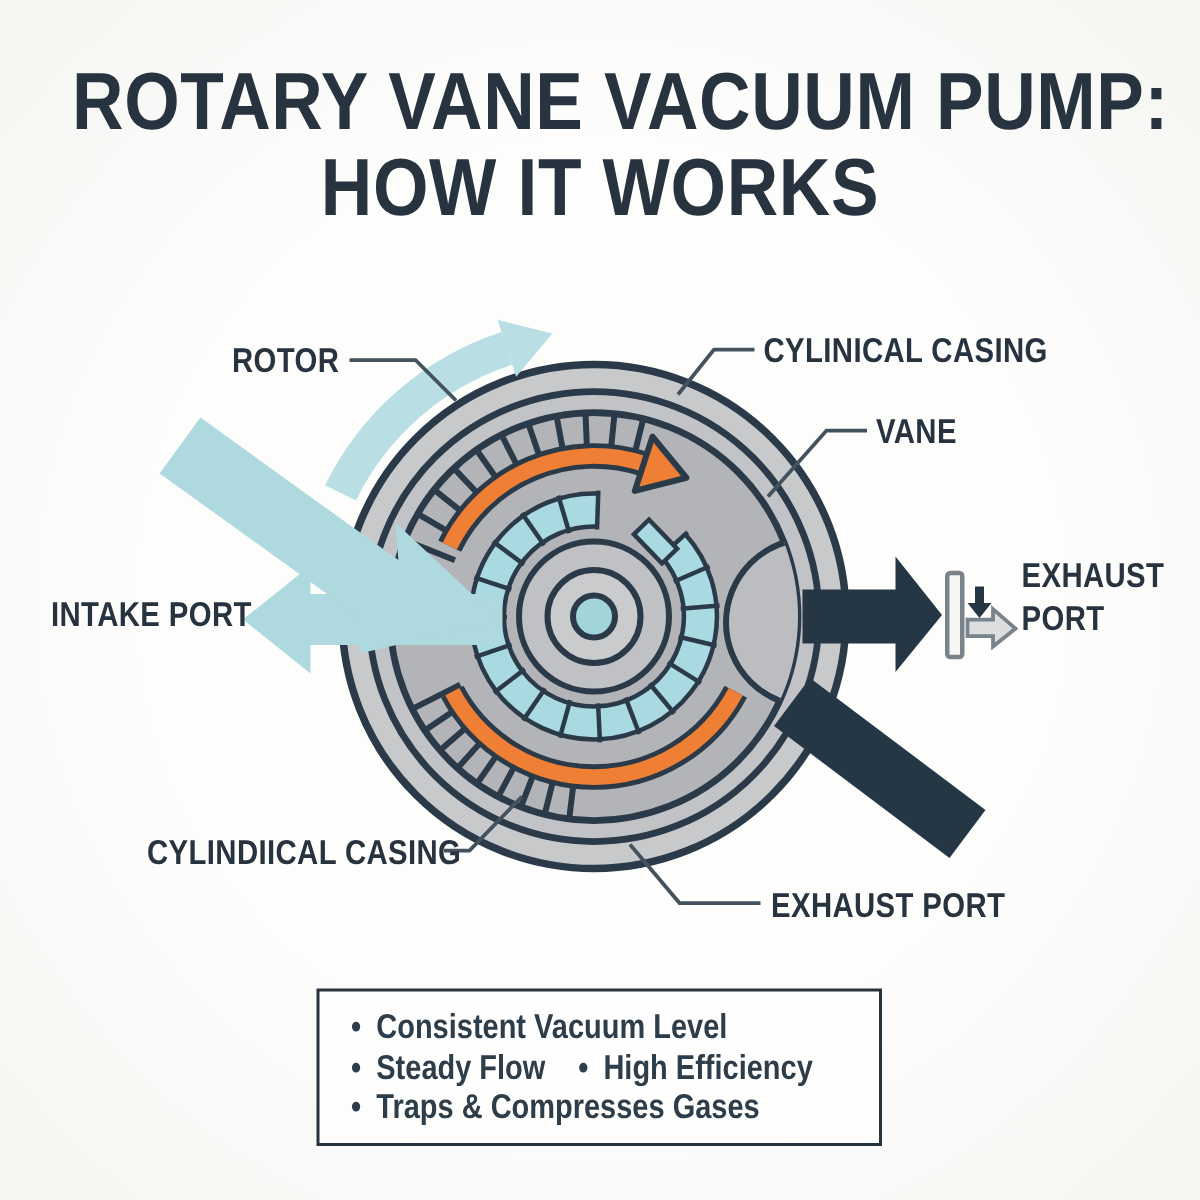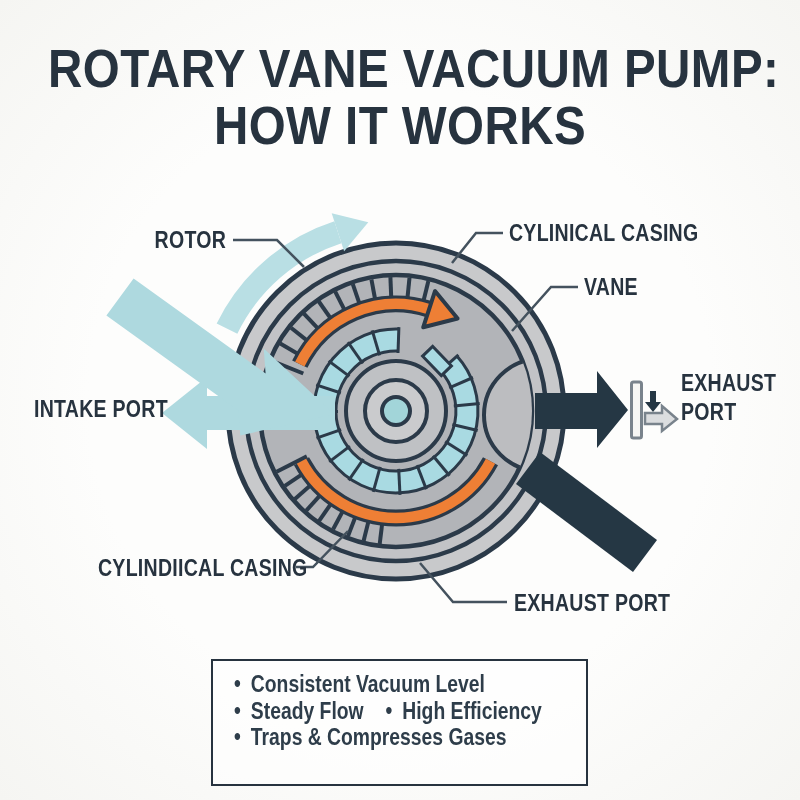--- a/index.html
+++ b/index.html
@@ -39,21 +39,21 @@
   .dark-solid{fill:var(--navy2);}
   .teal-solid{fill:var(--teal);}
   .teal-curve{fill:none;stroke:var(--teal-light);stroke-width:23;}
   .teal-curve-head{fill:var(--teal-light);}
   .leader{fill:none;stroke:var(--leader);stroke-width:2.5;}
   .fit-bar{fill:#f6f6f4;stroke:var(--icon-gray);stroke-width:3;}
   .fit-down{fill:var(--navy2);}
   .fit-right{fill:#dbdddf;stroke:var(--icon-gray);stroke-width:2.5;}
   
   .features-box{
-    position:absolute;left:211px;top:659px;width:377px;height:127px;
+    position:absolute;left:211px;top:659px;width:377px;height:105px;
     border:2.5px solid var(--ink);box-sizing:border-box;background:rgba(255,255,255,.55);
     padding:10px 0 0 21px;
   }
   .feat-row{
     display:flex;align-items:center;color:#2e3d4a;font-weight:600;font-size:23px;
     line-height:26.5px;transform:scaleX(.84);transform-origin:0 0;white-space:nowrap;
   }
   .feat-item{display:flex;align-items:center;}
   .feat-item + .feat-item{margin-left:26px;}
   .bullet{display:inline-block;margin-right:12px;font-size:23px;}

